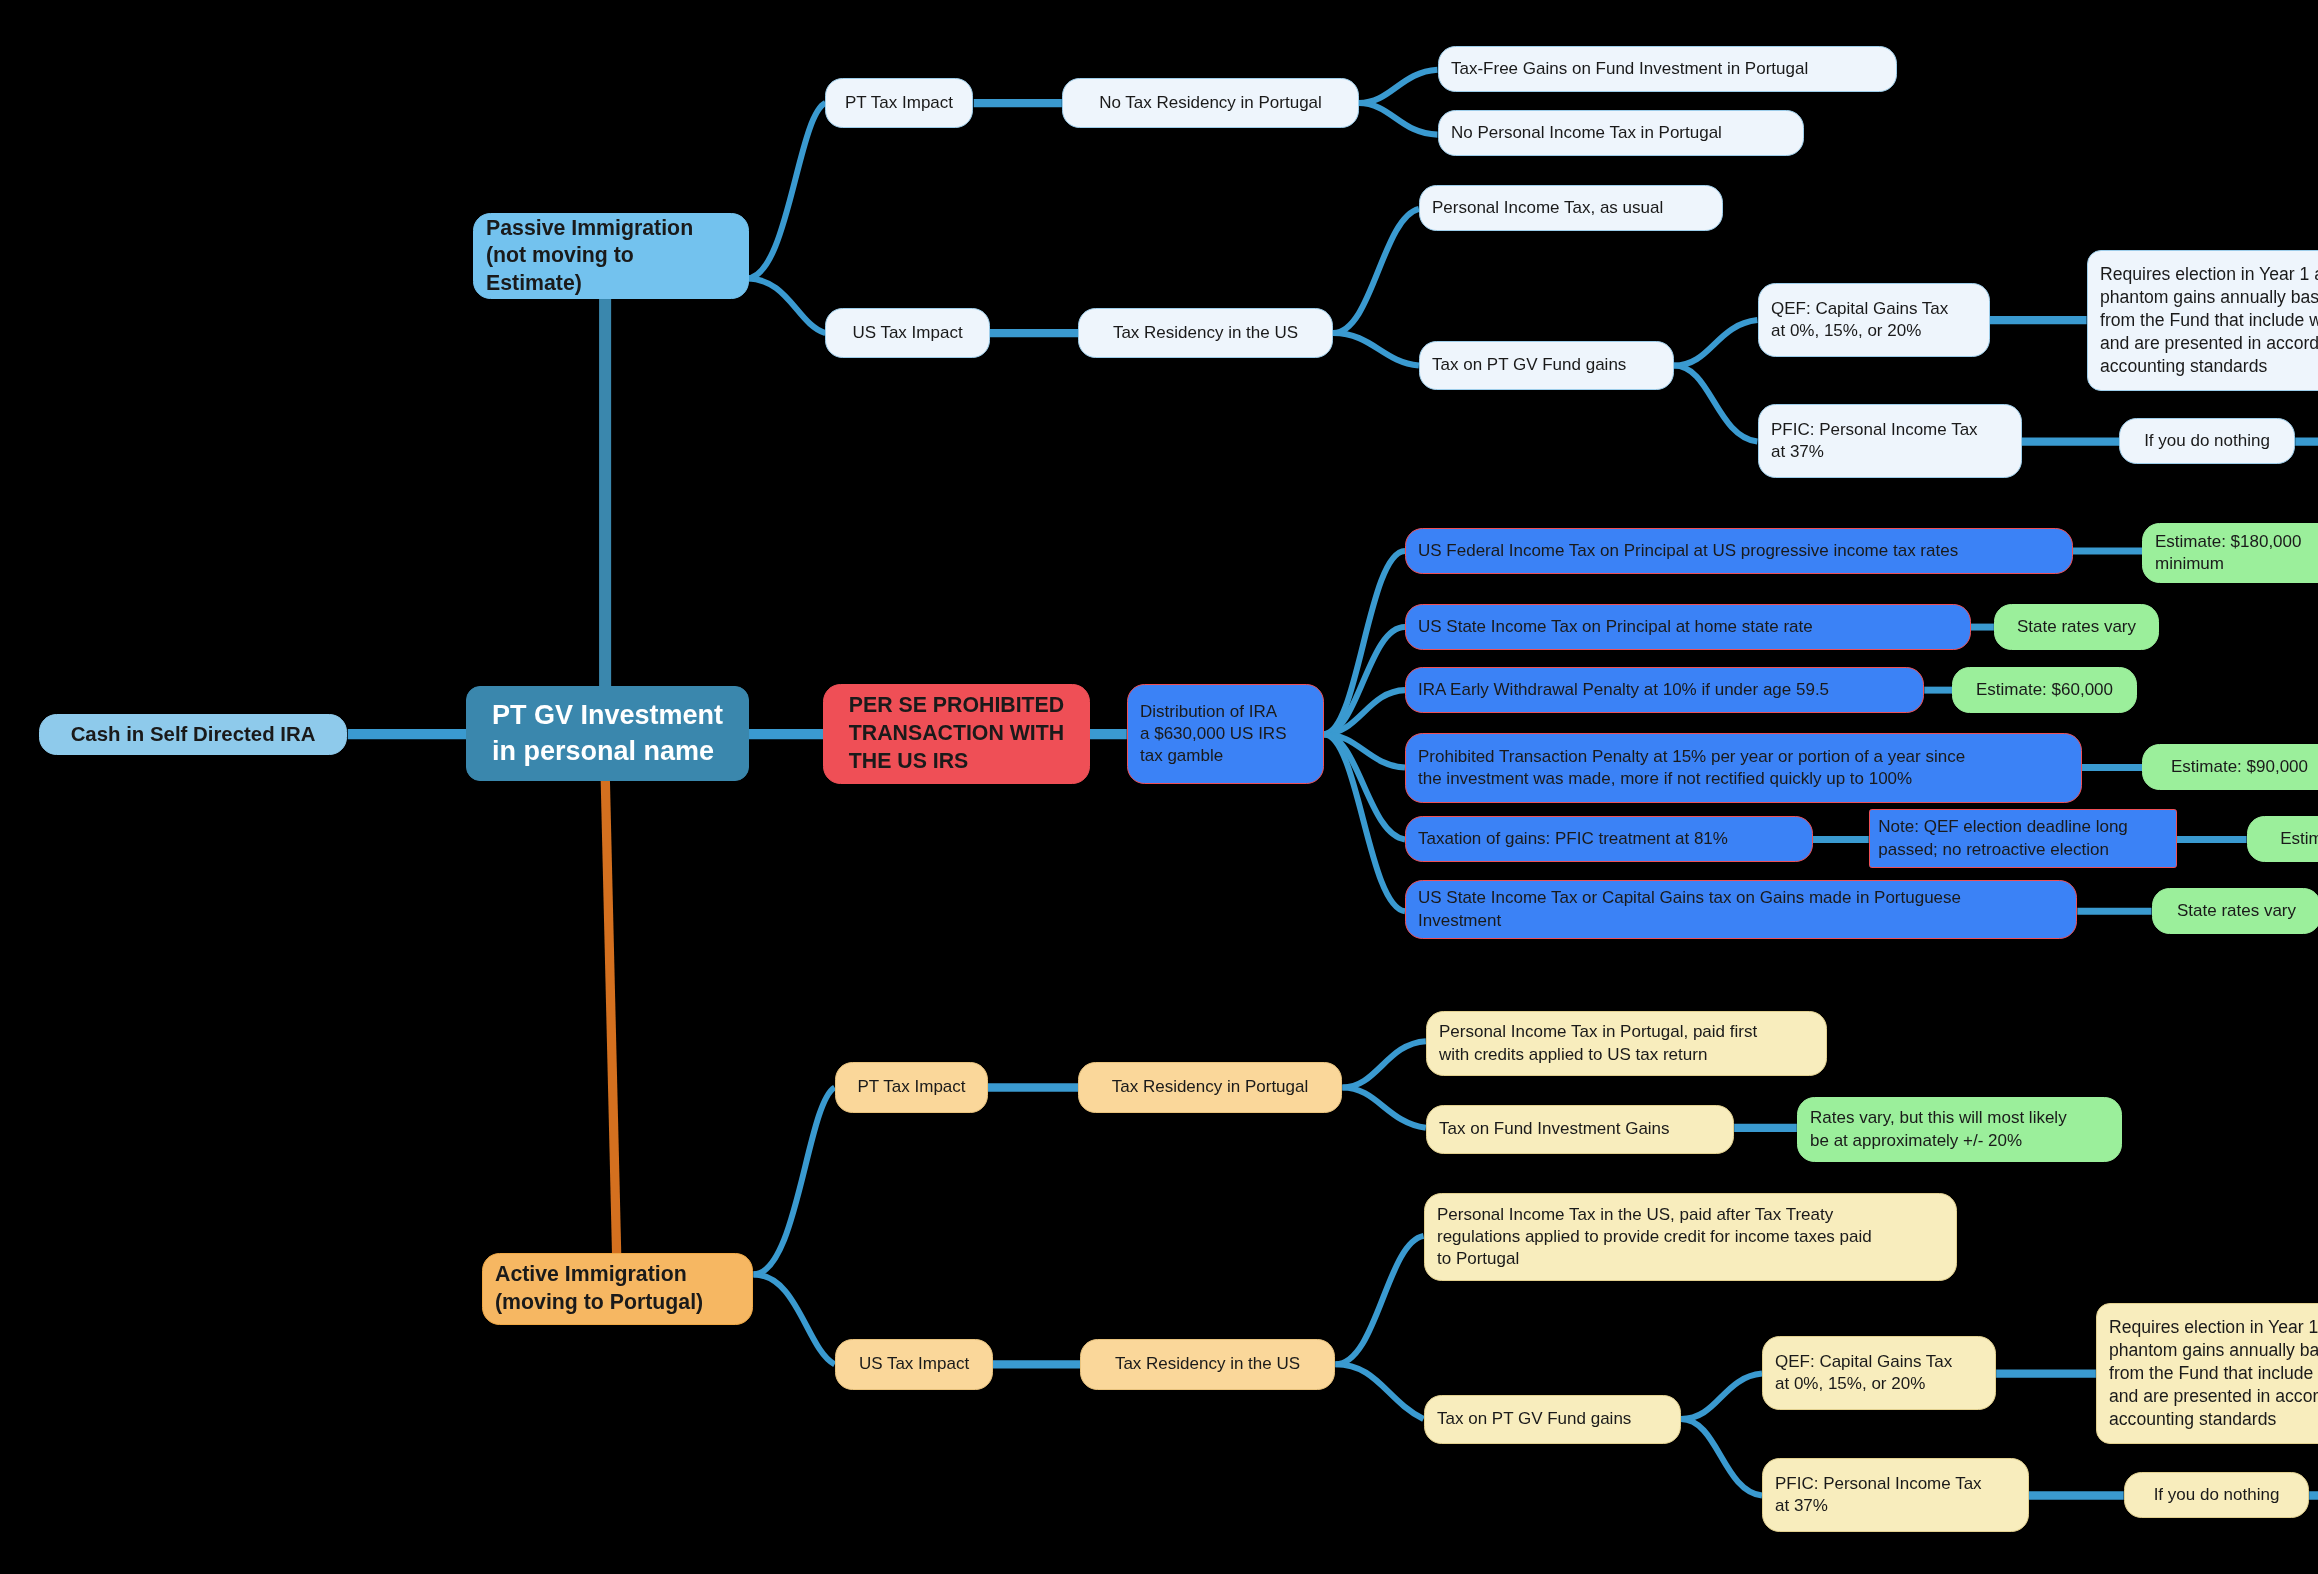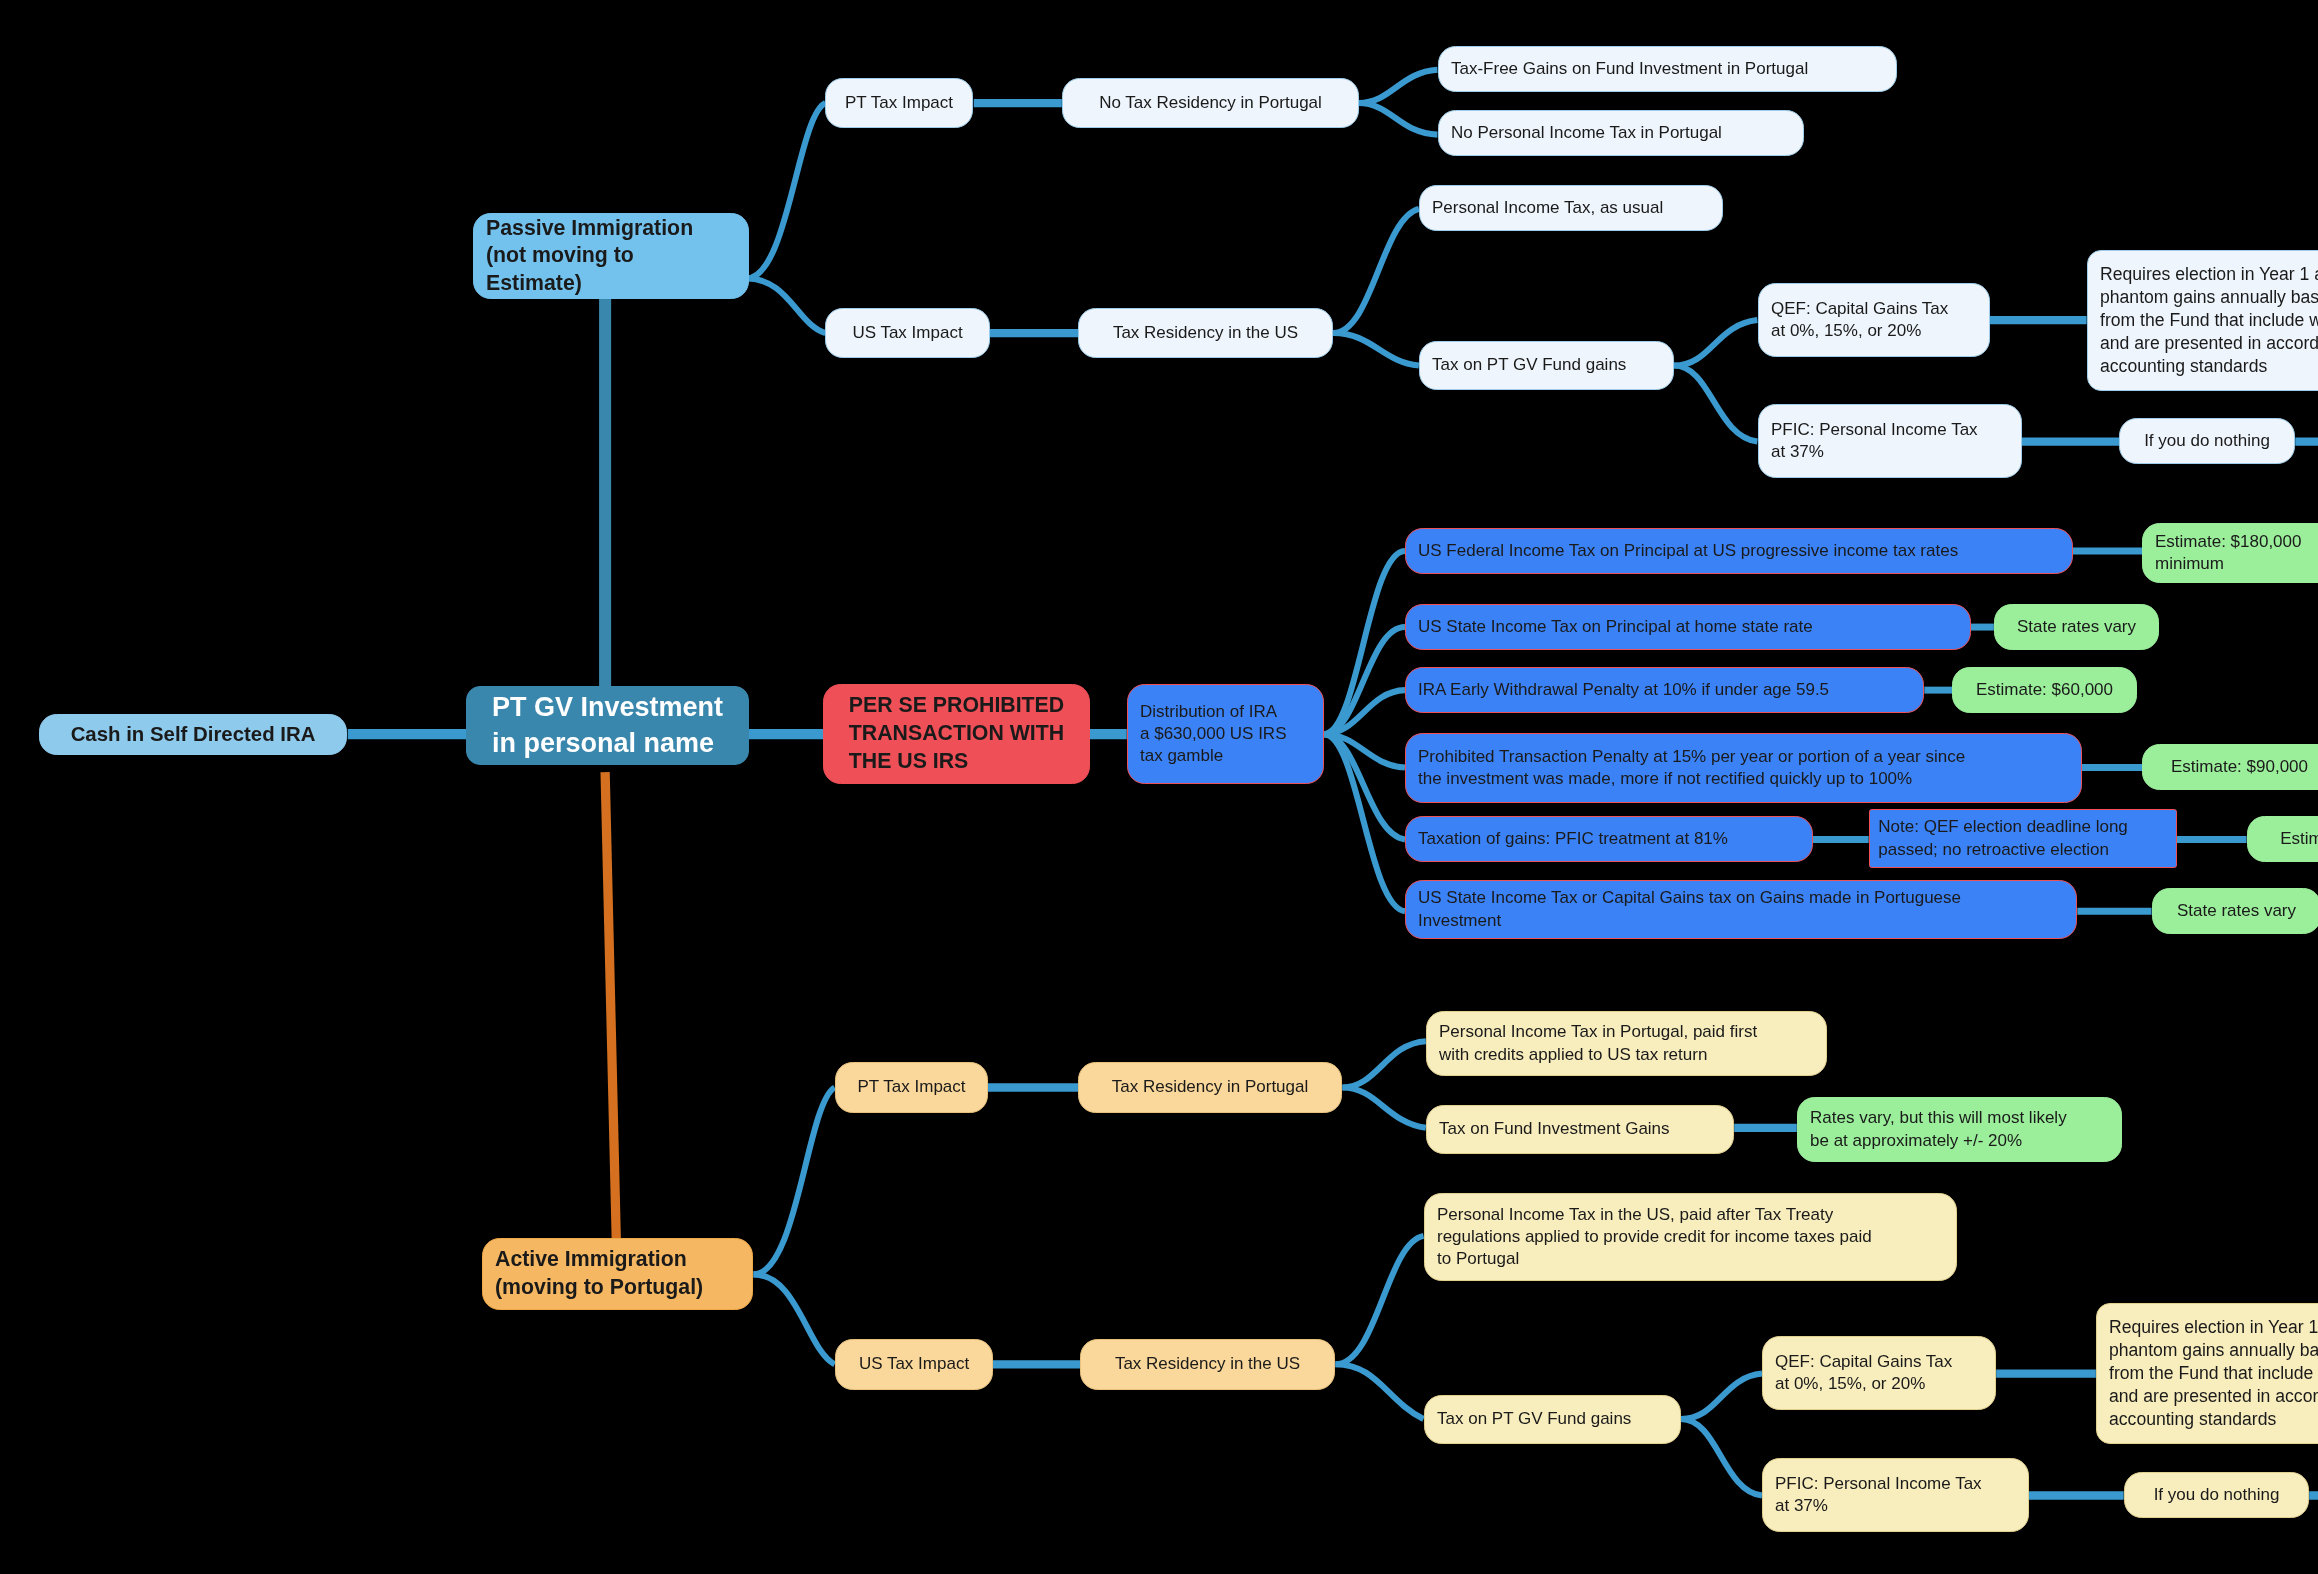--- a/index.html
+++ b/index.html
@@ -19,21 +19,21 @@
     white-space:pre-line;
   }
   .node.sq{border-radius:2.8px;}
   
   .n-root   {background:#3a87ad;color:#ffffff;font-weight:bold;font-size:27px;border:0.9px solid #3a87ad;}
   .n-cash   {background:#8ecaeb;border:0.9px solid #8ecaeb;font-weight:bold;font-size:20.4px;}
   .n-blue   {background:#73c2ee;border:0.9px solid #73c2ee;font-weight:bold;font-size:21.3px;}
   .n-bluelt {background:#eef5fc;border:0.9px solid #9dcdea;}
   .n-red    {background:#3b82f6;border:0.9px solid #ef4f56;}
   .n-redhdr {background:#ef4f56;border:0.9px solid #ef4f56;font-weight:bold;font-size:21.3px;}
-  .n-orange {background:#f6b762;border:0.9px solid #f0a845;font-weight:bold;font-size:21.3px;}
+  .n-orange {background:#f6b762;border:0.9px solid #f0a845;font-weight:bold;font-size:21.3px;margin-top:15px;}
   .n-orangemid{background:#fad79a;border:0.9px solid #e8c27d;}
   .n-orangelt{background:#f8edbd;border:0.9px solid #e2d08f;}
   .n-green  {background:#9bef9b;border:0.9px solid #9bef9b;}
   .center{justify-content:center;}
 </style>
 </head>
 <body>
 
 <div id="canvas">
 
@@ -109,21 +109,21 @@
 
       <path d="M 4375 3225 L 4580 3225" stroke-width="18"></path>
       <path name="b" d="M 4980 3225 L 5135 3225" stroke-width="18"></path>
     </g>
   </svg>
 
   <div class="node n-cash center" style="left:39px;top:714px;width:308px;height:41px;">
     <span>Cash in Self Directed IRA</span>
   </div>
 
-  <div class="node n-root center" style="left:466px;top:686px;width:283px;height:79px;border-radius:14px;">
+  <div class="node n-root center" style="left:466px;top:686px;width:283px;height:95px;border-radius:14px;">
     <span>PT GV Investment
 in personal name</span>
   </div>
 
   <div class="node n-blue" style="left:473px;top:213px;width:276px;height:86px;">
     <span>Passive Immigration
 (not moving to
 Estimate)</span>
   </div>
 

